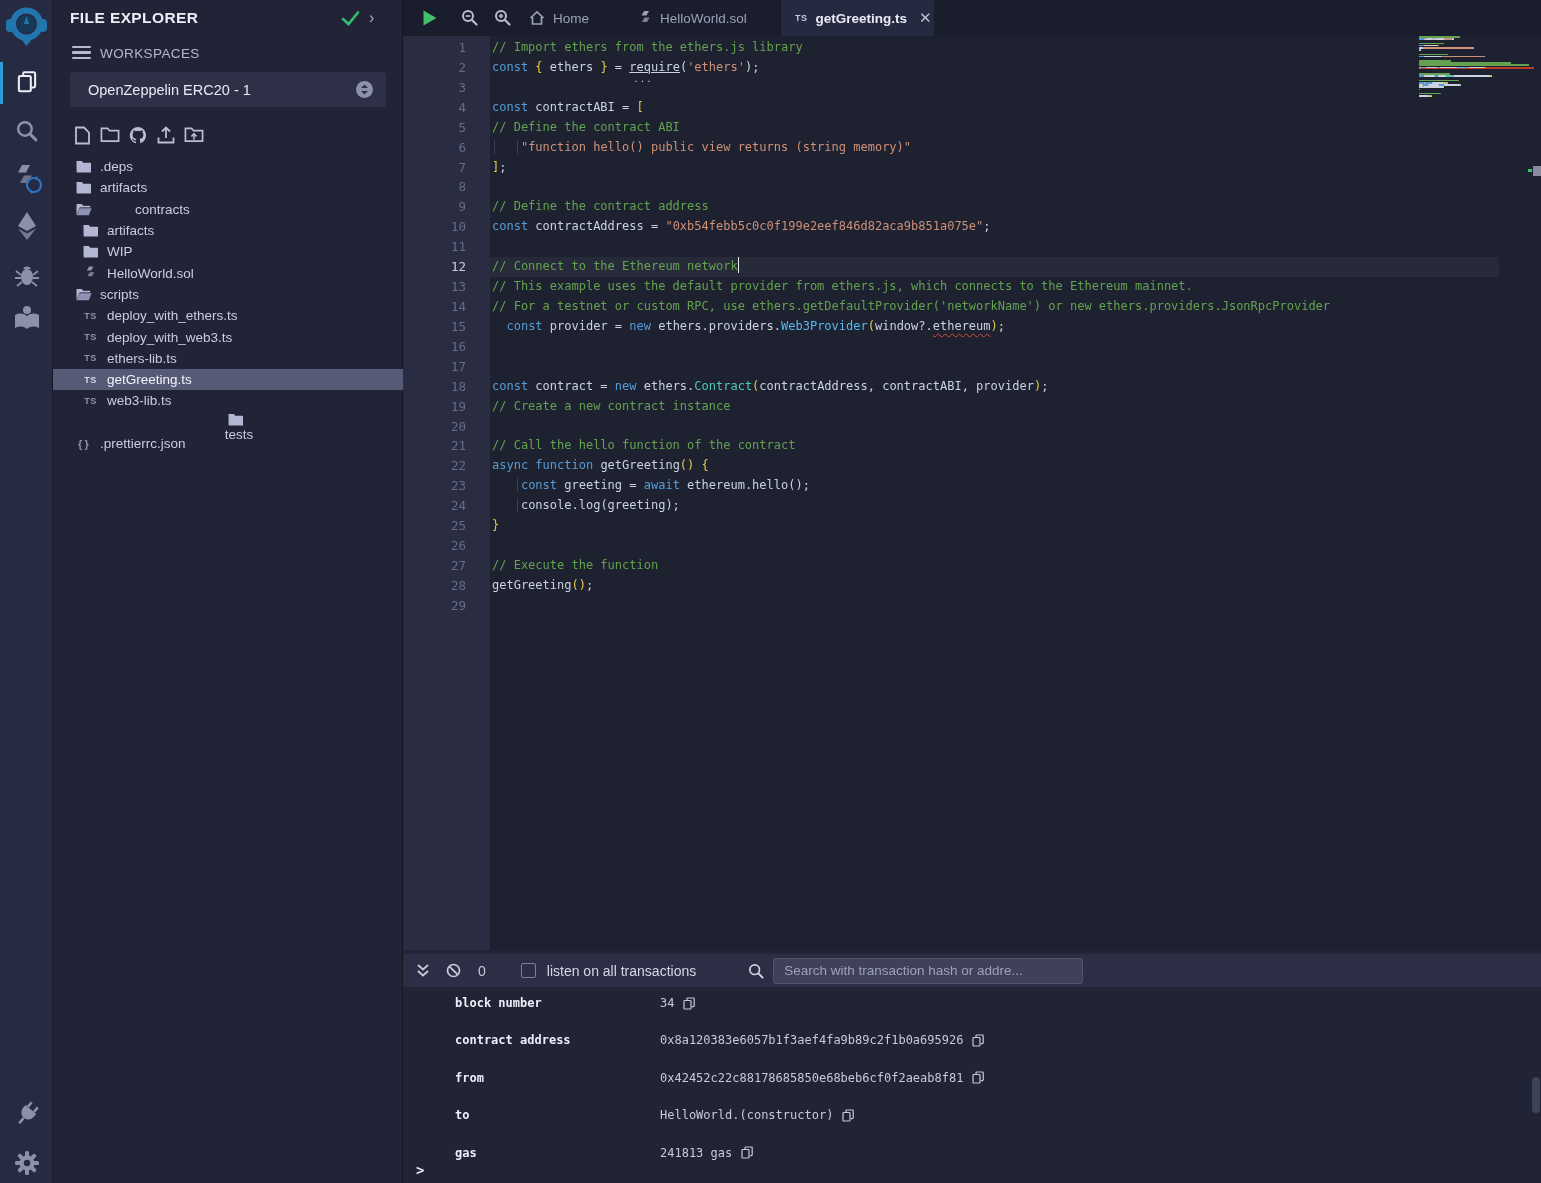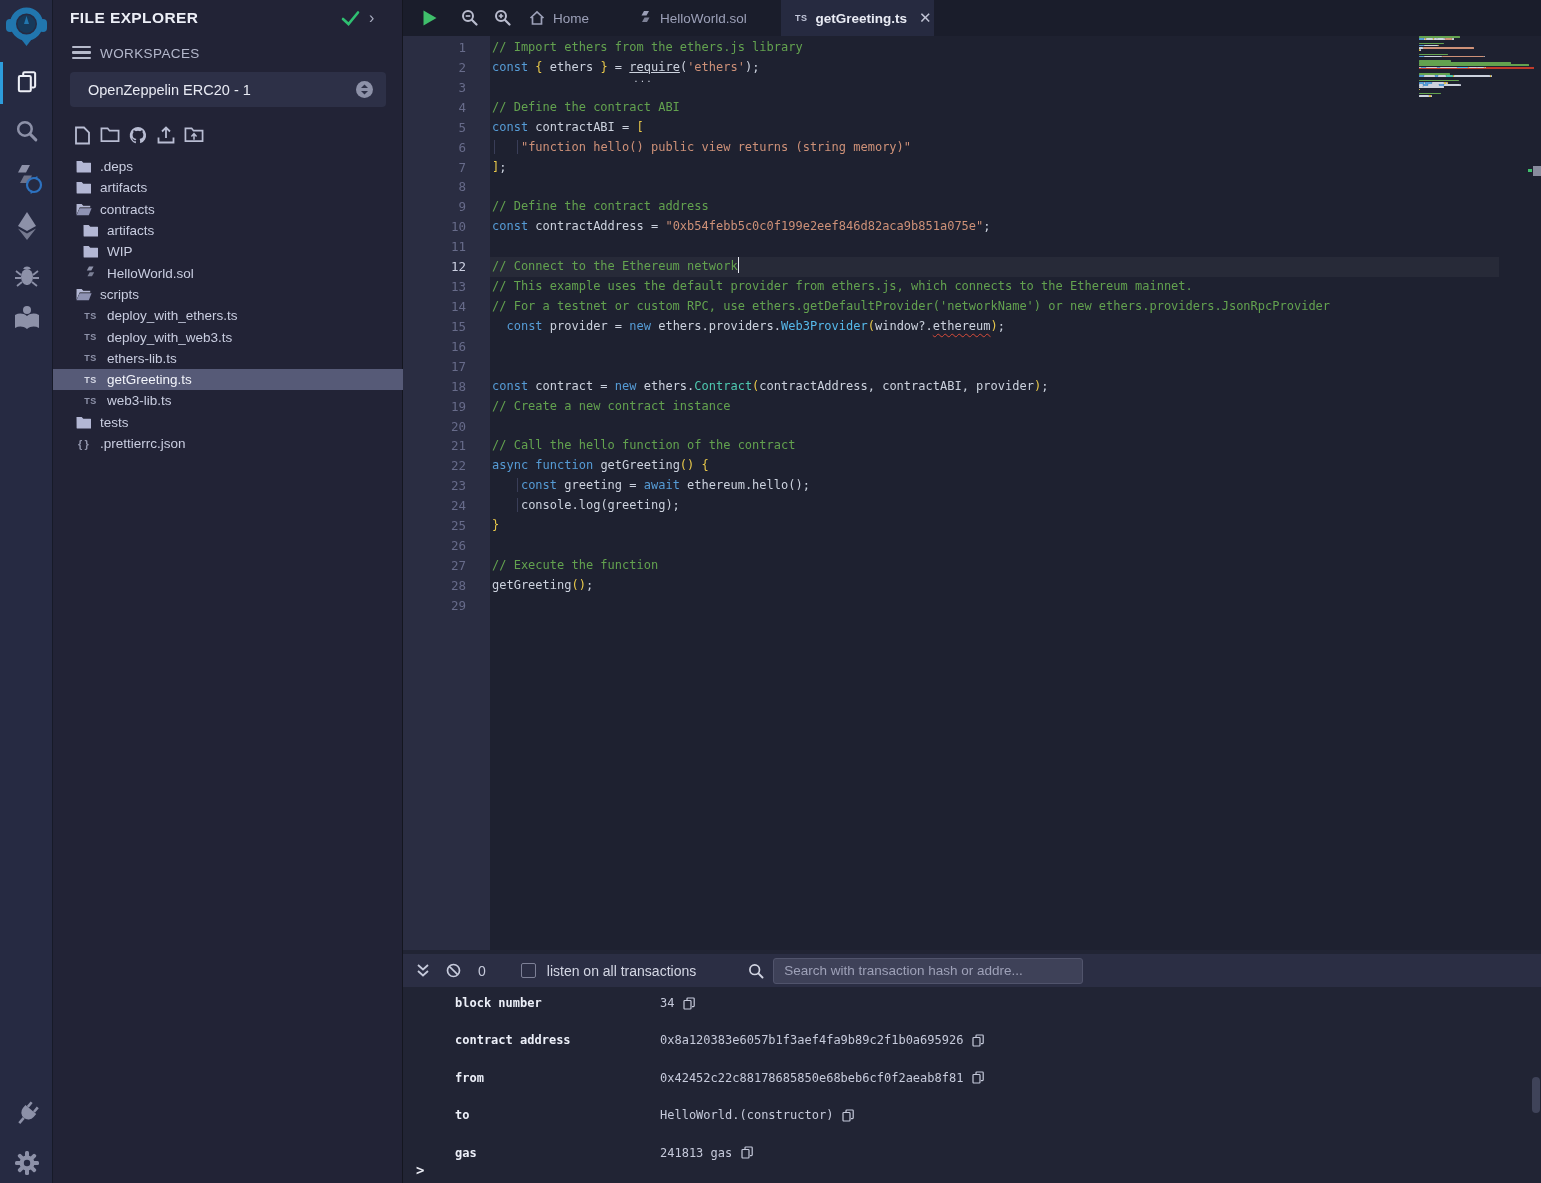--- a/index.html
+++ b/index.html
@@ -252,21 +252,21 @@
           <span>.deps</span>
         </div>
         <div class="tree-row" style="padding-left: 22px;">
           <span class="ticon">
             <svg width="15" height="13" viewBox="0 0 15 13">
               <path d="M0.5 1 h5.2 l1.6 1.8 h7.2 a0.9 0.9 0 0 1 0.9 0.9 v8 a0.9 0.9 0 0 1 -0.9 0.9 h-13 a0.9 0.9 0 0 1 -0.9 -0.9 z" fill="#b3b7d4"></path>
             </svg>
           </span>
           <span>artifacts</span>
         </div>
-        <div class="tree-row" style="padding-left: 22px;">
+        <div class="tree-row" style="padding-left: 22px; gap: 35px;">
           <span class="ticon">
             <svg width="16" height="13" viewBox="0 0 16 13">
               <path d="M0.5 1 h5.2 l1.6 1.8 h7 v2 h-10 l-2.8 7 z" fill="#9periwinkle"></path>
               <path d="M0.5 1 h5.2 l1.6 1.8 h7 v1.7 h-10.6 l-3.2 7.5 z" fill="#b3b7d4"></path>
               <path d="M3.6 5.3 h12 l-2.8 7 h-12.3 z" fill="#8f93b3"></path>
             </svg>
           </span>
           <span>contracts</span>
         </div>
         <div class="tree-row" style="padding-left: 29px;">
@@ -327,21 +327,21 @@
             <span class="ft-ts">TS</span>
           </span>
           <span>getGreeting.ts</span>
         </div>
         <div class="tree-row" style="padding-left: 29px;">
           <span class="ticon">
             <span class="ft-ts">TS</span>
           </span>
           <span>web3-lib.ts</span>
         </div>
-        <div class="tree-row" style="padding-left: 22px;">
+        <div class="tree-row" style="padding-left: 22px; flex-direction: column;">
           <span class="ticon">
             <svg width="15" height="13" viewBox="0 0 15 13">
               <path d="M0.5 1 h5.2 l1.6 1.8 h7.2 a0.9 0.9 0 0 1 0.9 0.9 v8 a0.9 0.9 0 0 1 -0.9 0.9 h-13 a0.9 0.9 0 0 1 -0.9 -0.9 z" fill="#b3b7d4"></path>
             </svg>
           </span>
           <span>tests</span>
         </div>
         <div class="tree-row" style="padding-left: 22px;">
           <span class="ticon">
             <span class="ft-json">{ }</span>
@@ -422,22 +422,22 @@
           <div class="ln-num">25</div>
           <div class="ln-num">26</div>
           <div class="ln-num">27</div>
           <div class="ln-num">28</div>
           <div class="ln-num">29</div>
         </div>
       <div class="code-area">
           <div class="code-line"><span class="tk-cm">// Import ethers from the ethers.js library</span></div>
           <div class="code-line"><span class="tk-kw">const</span><span class="tk-pl"> </span><span class="tk-br">{</span><span class="tk-pl"> ethers </span><span class="tk-br">}</span><span class="tk-pl"> = </span><span class="tk-lnk">require</span><span class="tk-pl">(</span><span class="tk-str">'ethers'</span><span class="tk-pl">);</span></div>
           <div class="code-line"></div>
+          <div class="code-line"><span class="tk-kw">const</span><span class="tk-pl"> contractABI = </span><span class="tk-br">[</span></div>
           <div class="code-line"><span class="tk-cm">// Define the contract ABI</span></div>
-          <div class="code-line"><span class="tk-kw">const</span><span class="tk-pl"> contractABI = </span><span class="tk-br">[</span></div>
           <div class="code-line"><span class="tk-gd2">    </span><span class="tk-str">"function hello() public view returns (string memory)"</span></div>
           <div class="code-line"><span class="tk-br">]</span><span class="tk-pl">;</span></div>
           <div class="code-line"></div>
           <div class="code-line"><span class="tk-cm">// Define the contract address</span></div>
           <div class="code-line"><span class="tk-kw">const</span><span class="tk-pl"> contractAddress = </span><span class="tk-str">"0xb54febb5c0c0f199e2eef846d82aca9b851a075e"</span><span class="tk-pl">;</span></div>
           <div class="code-line"></div>
           <div class="code-line current"><span class="tk-cm">// Connect to the Ethereum network</span><span class="caret"></span></div>
           <div class="code-line"><span class="tk-cm">// This example uses the default provider from ethers.js, which connects to the Ethereum mainnet.</span></div>
           <div class="code-line"><span class="tk-cm">// For a testnet or custom RPC, use ethers.getDefaultProvider('networkName') or new ethers.providers.JsonRpcProvider</span></div>
           <div class="code-line"><span class="tk-pl">  </span><span class="tk-kw">const</span><span class="tk-pl"> provider = </span><span class="tk-kw">new</span><span class="tk-pl"> ethers.providers.</span><span class="tk-cls2">Web3Provider</span><span class="tk-br">(</span><span class="tk-pl">window?.</span><span class="tk-err">ethereum</span><span class="tk-br">)</span><span class="tk-pl">;</span></div>

